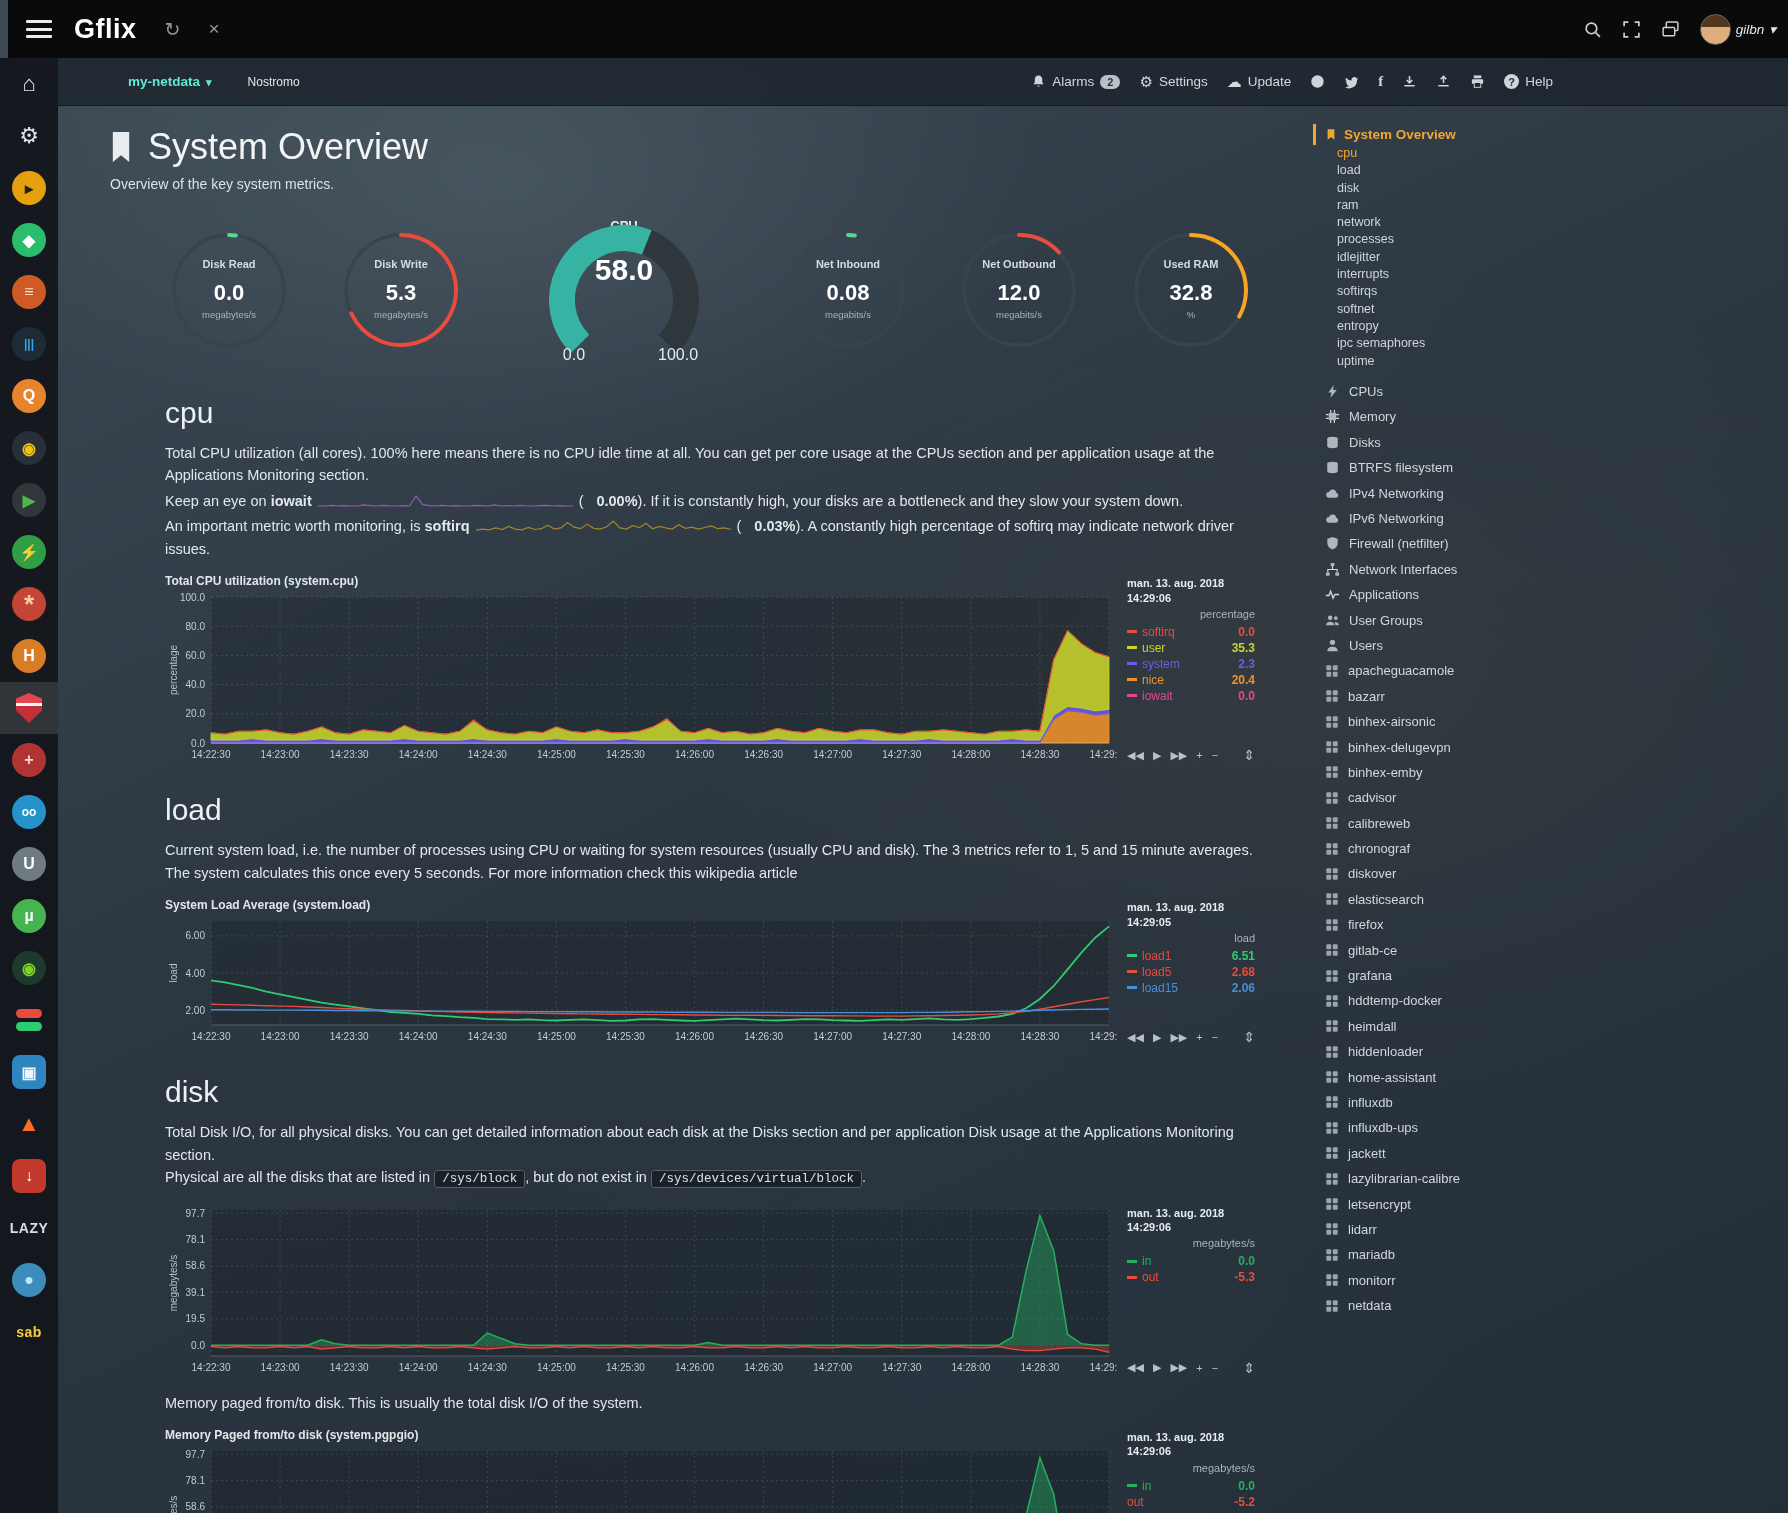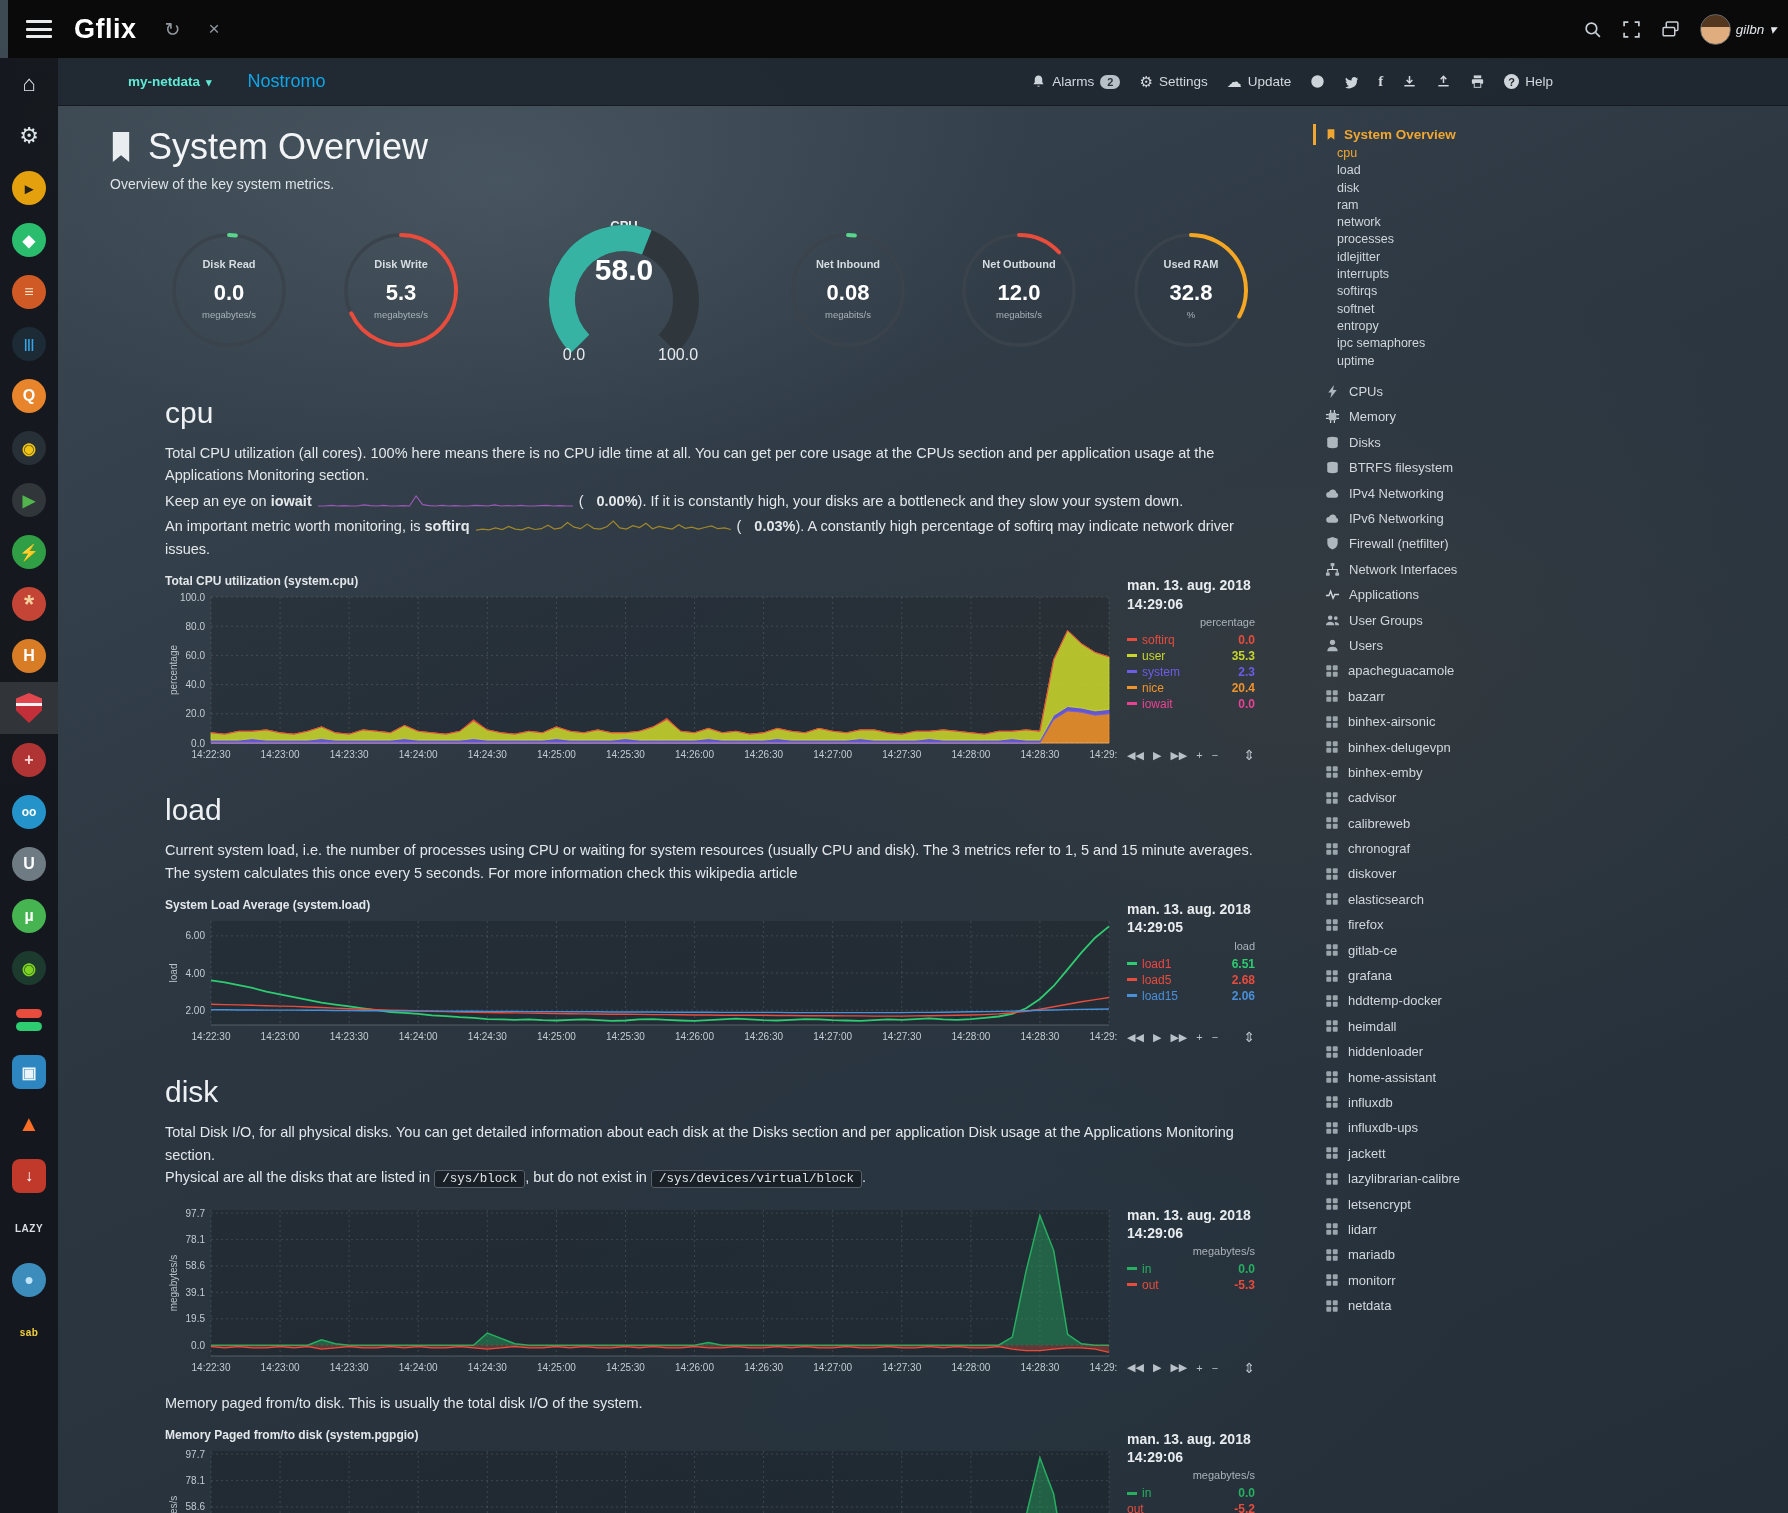--- a/index.html
+++ b/index.html
@@ -30,28 +30,28 @@
   
   .leftbar { position:absolute; left:0; top:58px; bottom:0; width:58px; background:rgba(18,22,27,0.92); z-index:20; }
   .side-app { height:52px; display:flex; align-items:center; justify-content:center; cursor:pointer; }
   .side-app.active { background:rgba(255,255,255,0.12); }
   .bubble { width:34px; height:34px; border-radius:50%; display:flex; align-items:center; justify-content:center; font-weight:bold; font-size:16px; }
   .bubble.rounded { border-radius:8px; }
   .plainglyph { font-size:22px; }
   .shield { width:26px; height:30px; background:linear-gradient(180deg,#e2474f 0 34%,#f2f4f6 34% 44%,#c22f38 44% 100%); clip-path:polygon(50% 0,100% 18%,100% 58%,50% 100%,0 58%,0 18%); }
   .pills { display:flex; flex-direction:column; gap:4px; }
   .pills i { width:26px; height:9px; border-radius:5px; display:block; }
-  .side-text { font-size:10px; font-weight:bold; letter-spacing:.5px; }
+  .side-text { font-size:14px; font-weight:bold; letter-spacing:.5px; }
 
   
   .nd-toolbar { position:absolute; left:58px; right:0; top:58px; height:48px; background:rgba(30,39,48,0.92); border-bottom:1px solid rgba(0,0,0,0.35); display:flex; align-items:center; z-index:10; }
   .nd-left { display:flex; align-items:center; gap:36px; padding-left:70px; }
   .nd-server { font-size:13.5px; font-weight:bold; color:#5eead4; cursor:pointer; }
   .nd-server .caret { margin-left:6px; font-size:11px; }
-  .nd-host { font-size:18px; color:#0ea5e9; cursor:pointer; }
+  .nd-host { font-size:12px; color:#e5e5e5; cursor:pointer; }
   .nd-right { margin-left:auto; display:flex; align-items:center; gap:19px; padding-right:235px; }
   .nd-item { display:flex; align-items:center; gap:6px; font-size:13.5px; color:#d2d8dd; cursor:pointer; white-space:nowrap; }
   .nd-item svg { width:15px; height:15px; fill:#cdd4da; }
   .nd-item .uglyph { font-size:15px; line-height:1; }
   .badge { background:#b8c0c8; color:#2b323a; border-radius:9px; padding:1px 7px; font-size:11px; font-weight:bold; }
   .qmark { width:15px; height:15px; border-radius:50%; background:#cfd5da; color:#232b33; font-weight:bold; font-size:11px; display:inline-flex; align-items:center; justify-content:center; }
   .fbf { font-weight:bold; font-size:15px; font-family:"Liberation Serif",serif; }
 
   
   .content { position:absolute; left:58px; top:106px; width:1254px; bottom:0; padding-left:52px; z-index:5; }
@@ -71,21 +71,21 @@
 
   
   .chart-block { display:flex; margin:14px 0 10px; }
   .chart-main { width:952px; }
   .chart-title { font-size:12px; font-weight:bold; color:#e3e7ea; margin-bottom:3px; }
   .chart-canvas { cursor:crosshair; }
   .grid { stroke:rgba(255,255,255,0.13); stroke-dasharray:2 3; stroke-width:1; }
   .xtick,.ytick { fill:#c3ccd2; font-size:10px; }
   .ytitle { fill:#b9c2c8; font-size:10px; }
   .chart-side { width:138px; display:flex; flex-direction:column; padding:2px 0 0 10px; }
-  .lg-date,.lg-time { font-size:14px; font-weight:bold; color:#e8ecef; line-height:1.3; }
+  .lg-date,.lg-time { font-size:11px; font-weight:bold; color:#e8ecef; line-height:1.3; }
   .lg-unit { font-size:11px; color:#a9b3ba; text-align:right; margin:3px 0 4px; }
   .lg-row { display:flex; align-items:center; font-size:12px; line-height:16px; cursor:pointer; }
   .lg-row .sw { width:10px; height:3px; margin-right:5px; flex:none; }
   .lg-row .vl { margin-left:auto; font-weight:bold; }
   .lg-toolbar { margin-top:auto; display:flex; gap:9px; align-items:center; color:#b9c1c8; font-size:11px; padding-top:10px; }
   .lg-toolbar span { cursor:pointer; }
   .lg-toolbar .rz { margin-left:auto; font-size:14px; }
 
   
   .rightnav { position:absolute; left:1325px; top:106px; width:440px; bottom:0; padding-top:18px; z-index:5; }

